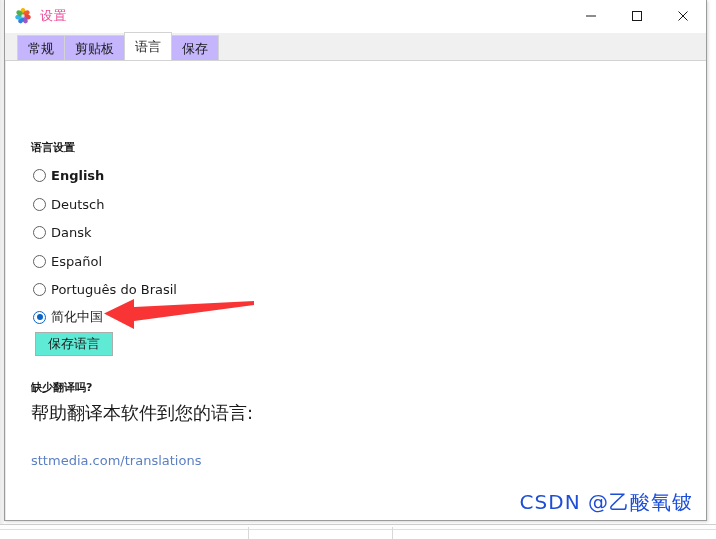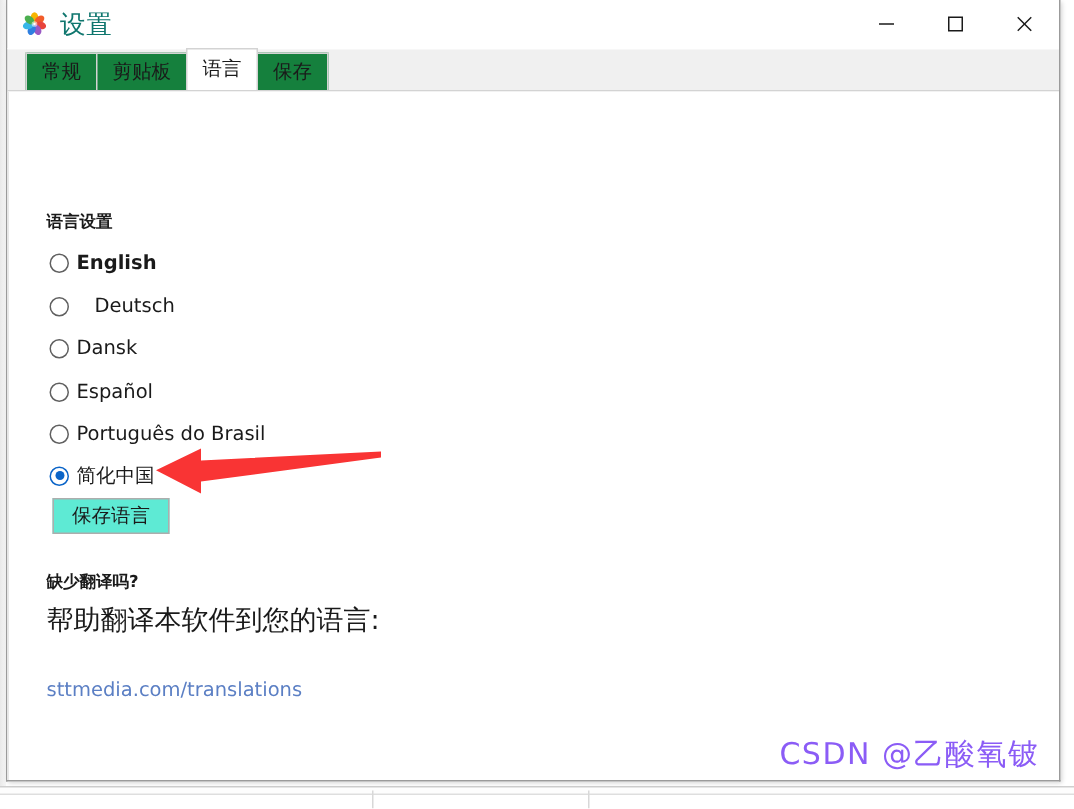--- a/index.html
+++ b/index.html
@@ -78,22 +78,22 @@
   }
   #title-icon {
     margin-left: 9px;
     width: 18px;
     height: 18px;
     position: relative;
     flex: none;
   }
   #title-text {
     margin-left: 8px;
-    font-size: 17px;
-    color: #0f766e;
+    font-size: 13px;
+    color: #ec4899;
     letter-spacing: 0.5px;
     font-family: Liberation Serif, serif;
   }
   .wincontrols {
     position: absolute;
     right: 0;
     top: 0;
     height: 32px;
     display: flex;
   }
@@ -120,21 +120,21 @@
     display: flex;
     align-items: flex-end;
     border-bottom: 1px solid #d3d3d3;
   }
   .tab {
     height: 25px;
     line-height: 25px;
     padding: 0 10px;
     font-size: 13px;
     color: #1a1a1a;
-    background: #15803d;
+    background: #c4b5fd;
     border: 1px solid #d3d3d3;
     border-bottom: none;
     margin-right: -1px;
     box-sizing: border-box;
     position: relative;
     font-family: "DejaVu Sans", "Liberation Sans", sans-serif;
     cursor: default;
     white-space: nowrap;
   }
   .tab.active {
@@ -252,21 +252,21 @@
     height: 36px;
     pointer-events: none;
   }
 
   
   #watermark {
     position: absolute;
     right: 13px;
     bottom: 4px;
     font-size: 20px;
-    color: #8b5cf6;
+    color: #1d4ed8;
     letter-spacing: 1px;
     white-space: nowrap;
     font-family: "DejaVu Sans", "Liberation Sans", sans-serif;
     user-select: none;
   }
 </style>
 </head>
 <body>
 
 <div id="desktop">
@@ -326,21 +326,21 @@
   <div id="content">
     <div class="inner-frame"></div>
 
     <div class="section-heading" id="lang-heading">语言设置</div>
 
     <div class="radio-row" style="top:105px;font-weight:bold;">
       <span class="radio-mark"></span>
       <span class="radio-label">English</span>
     </div>
 
-    <div class="radio-row" style="top:134px;gap:12px;">
+    <div class="radio-row" style="top:134px;">
       <span class="radio-mark"></span>
       <span class="radio-label">Deutsch</span>
     </div>
 
     <div class="radio-row" style="top:162px;">
       <span class="radio-mark"></span>
       <span class="radio-label">Dansk</span>
     </div>
 
     <div class="radio-row" style="top:191px;">

